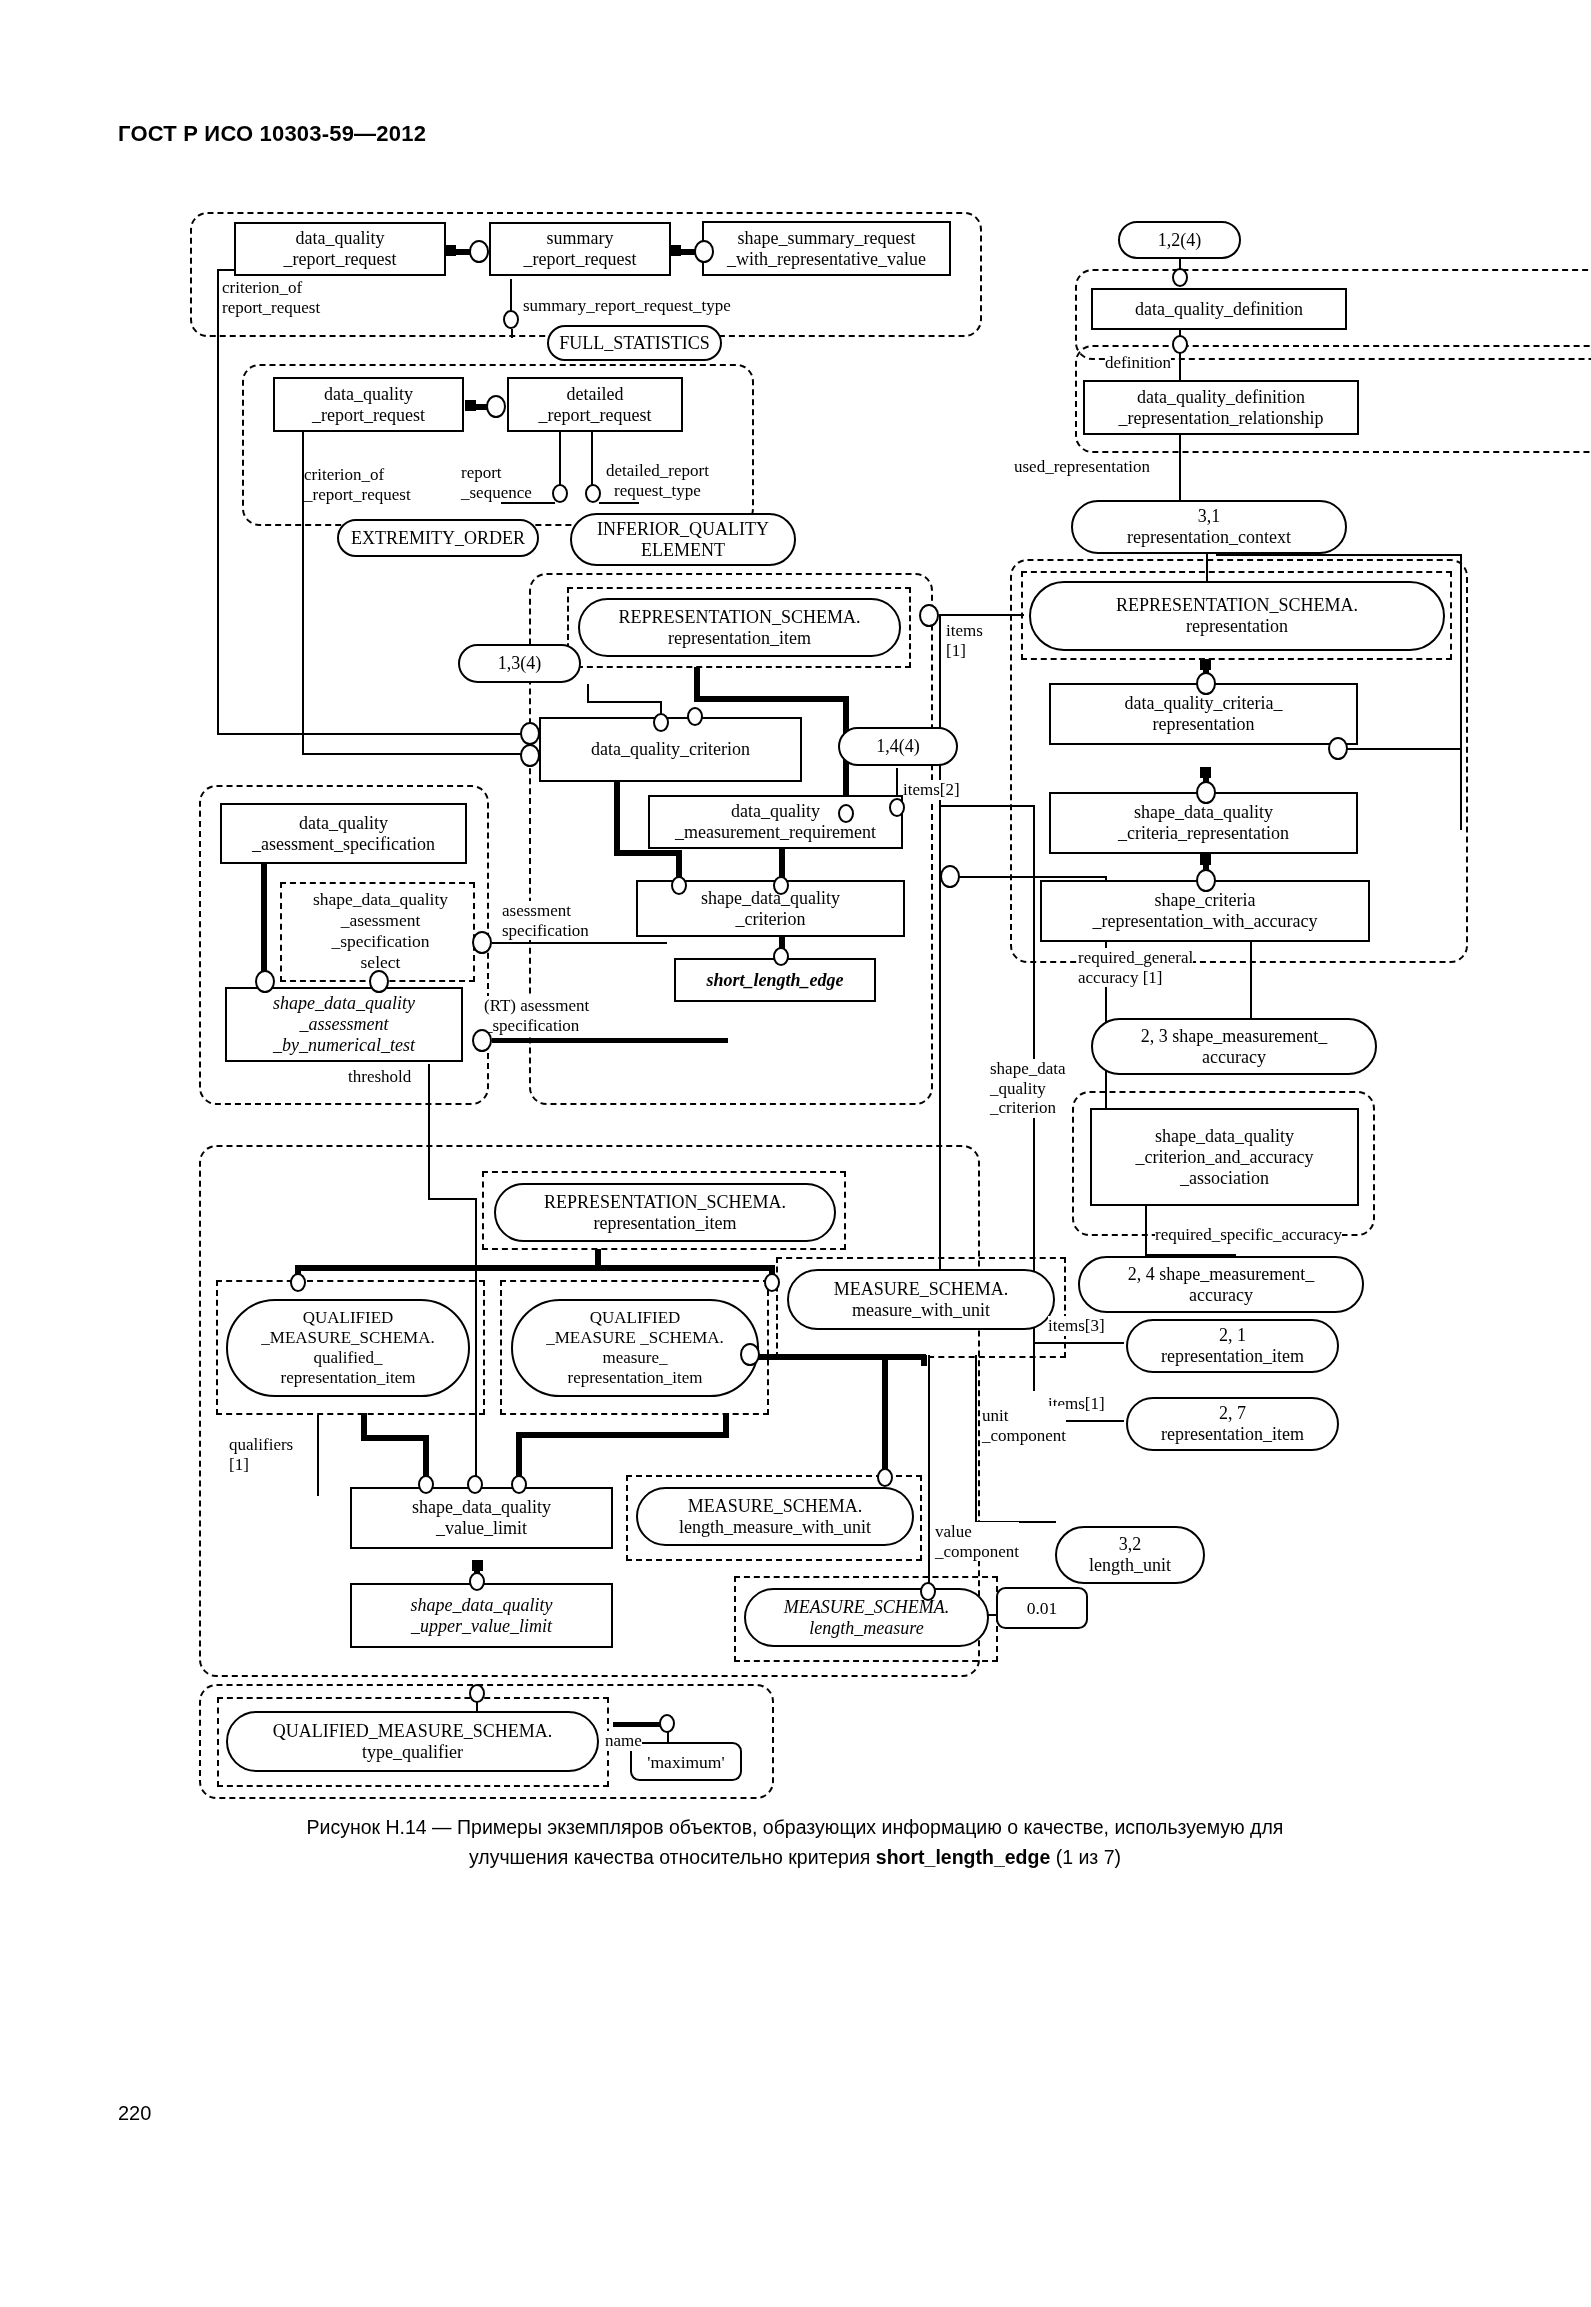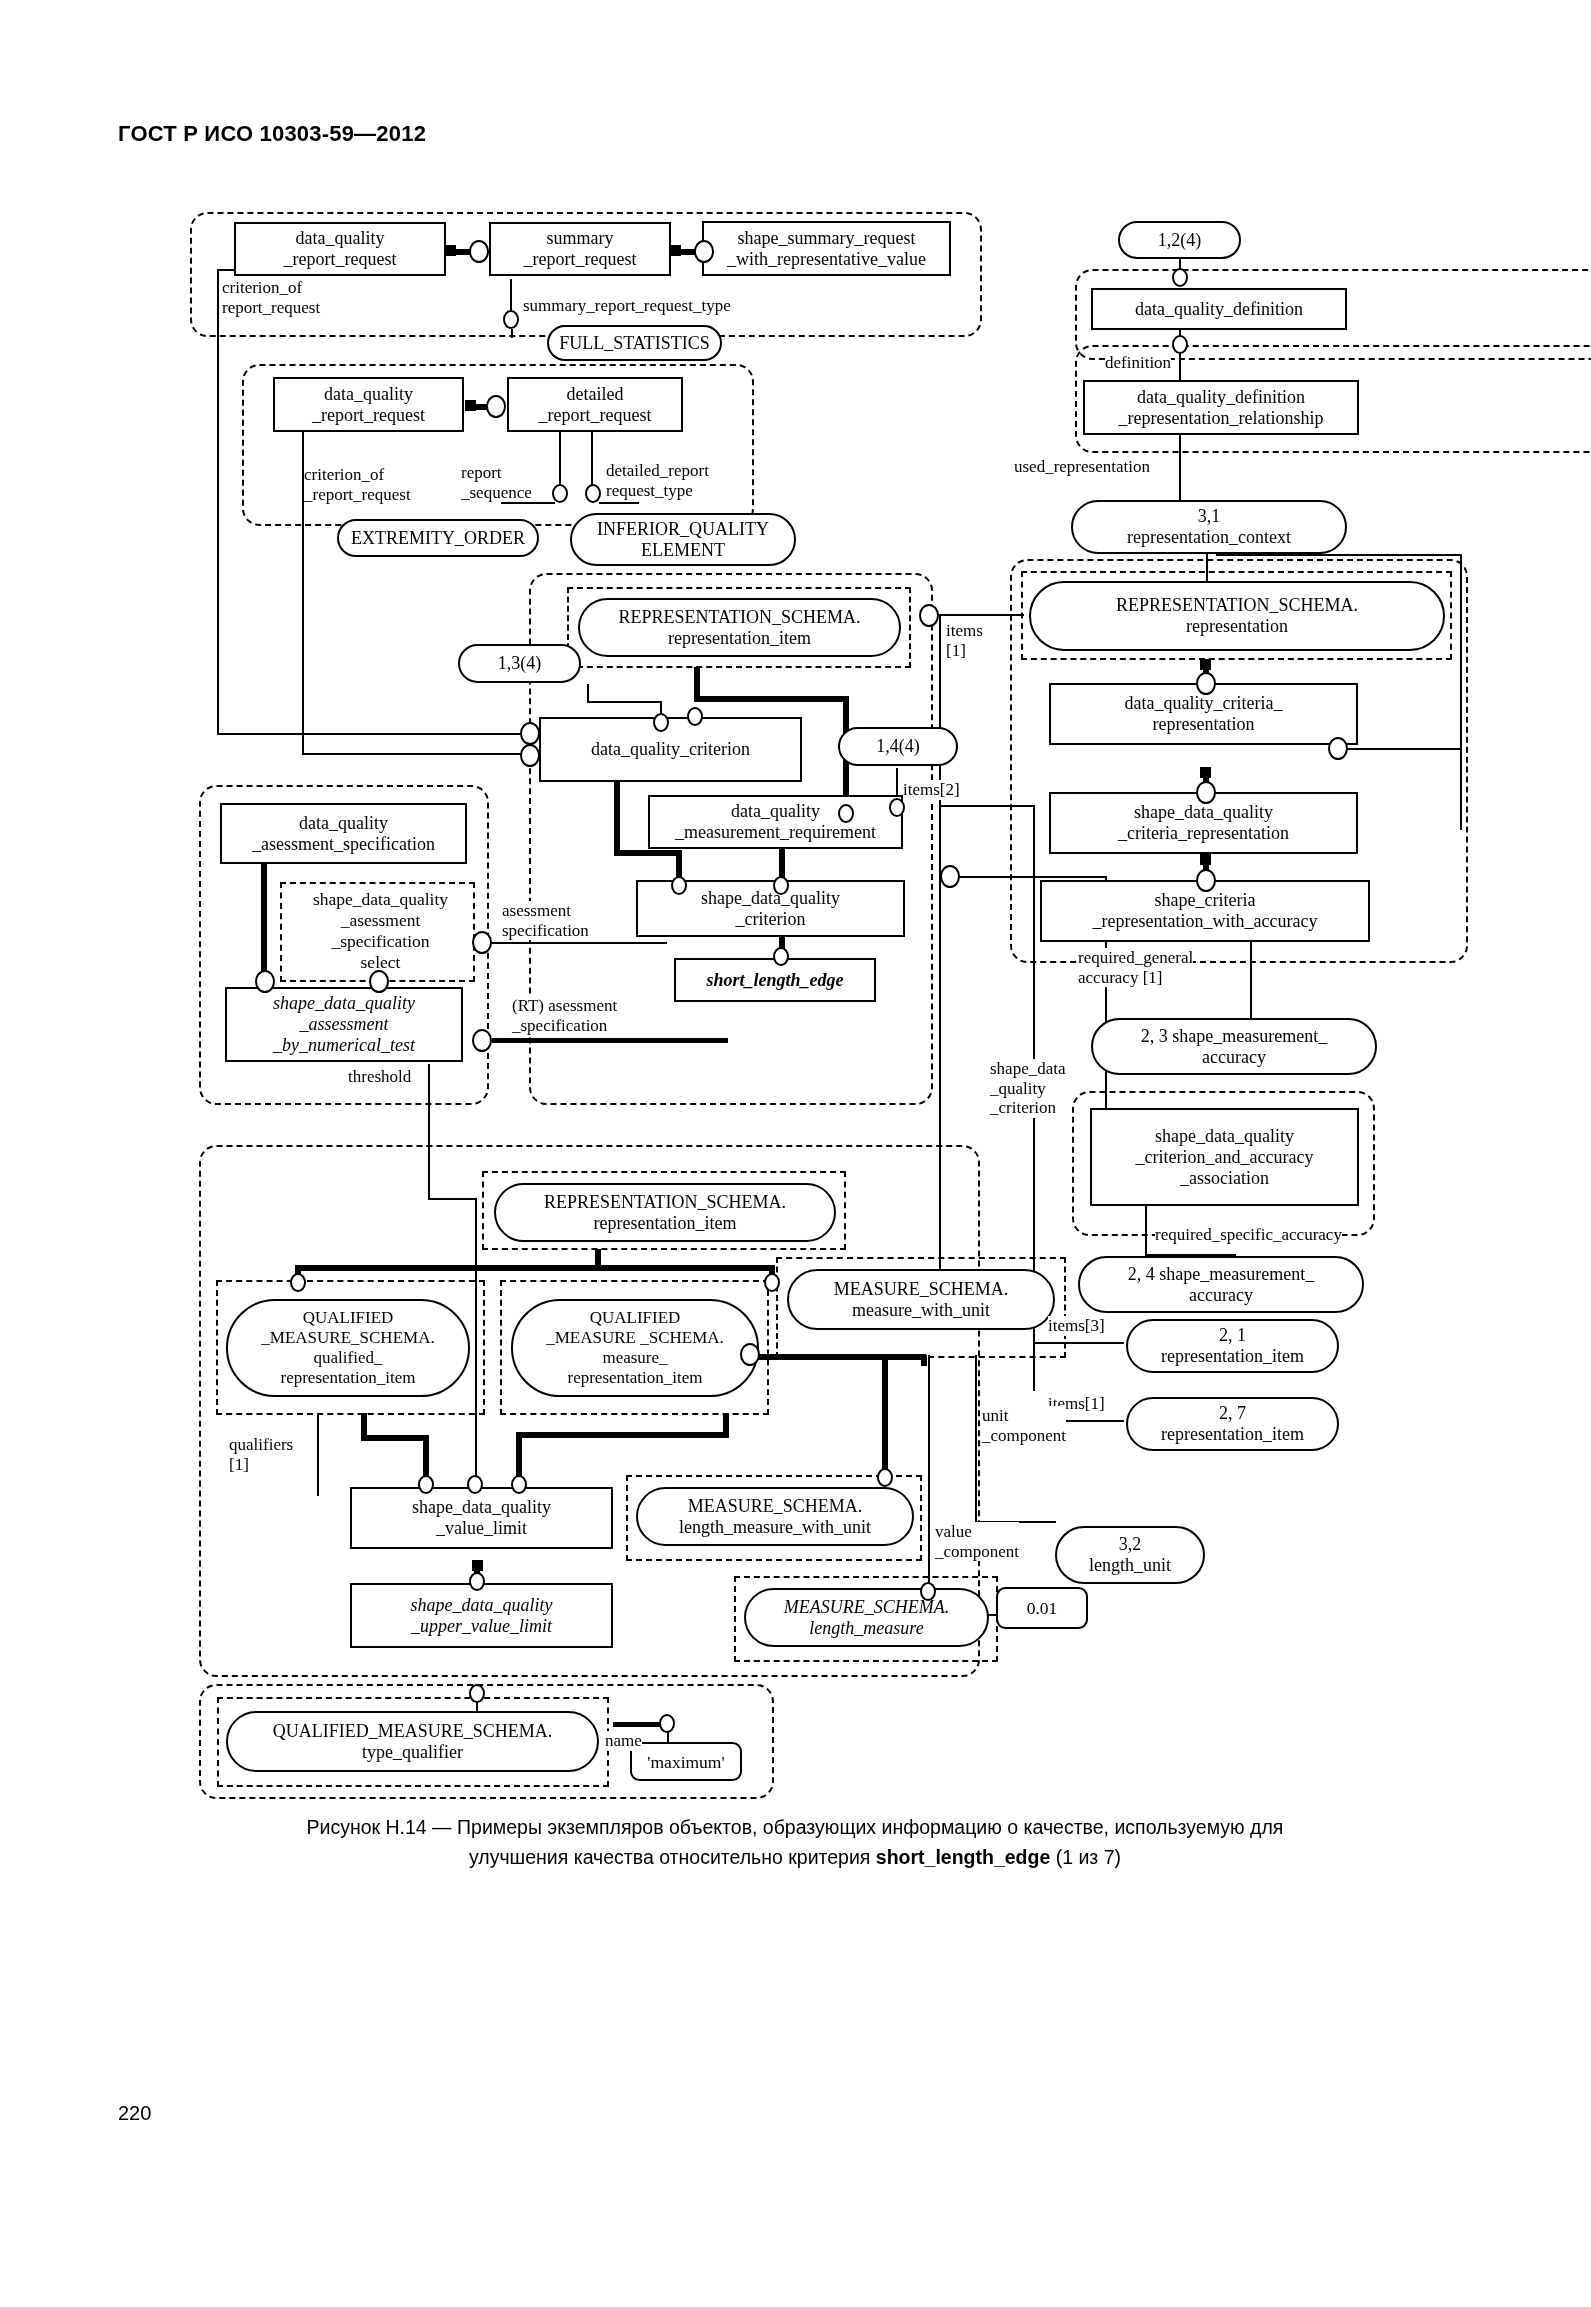--- a/index.html
+++ b/index.html
@@ -381,40 +381,40 @@
 report_request</div>
 
   <div class="lbl" style="left:523px;top:296px;">summary_report_request_type</div>
 
   <div class="lbl" style="left:304px;top:465px;">criterion_of
 _report_request</div>
 
   <div class="lbl" style="left:461px;top:463px;">report
 _sequence</div>
 
-  <div class="lbl" style="left:606px;top:461px;">detailed_report
+  <div class="lbl" style="left:606px;top:461px;text-align:center;">detailed_report
 request_type</div>
 
   <div class="lbl" style="left:1105px;top:353px;">definition</div>
 
   <div class="lbl" style="left:1014px;top:457px;">used_representation</div>
 
   <div class="lbl" style="left:946px;top:621px;">items
 [1]</div>
 
   <div class="lbl" style="left:903px;top:780px;">items[2]</div>
 
   <div class="lbl" style="left:1048px;top:1316px;">items[3]</div>
 
   <div class="lbl" style="left:1048px;top:1394px;">items[1]</div>
 
   <div class="lbl" style="left:502px;top:901px;">asessment
 specification</div>
 
-  <div class="lbl" style="left:512px;top:996px;">(RT) asessment
+  <div class="lbl" style="left:484px;top:996px;">(RT) asessment
 _specification</div>
 
   <div class="lbl" style="left:348px;top:1067px;">threshold</div>
 
   <div class="lbl" style="left:1078px;top:948px;">required_general
 accuracy [1]</div>
 
   <div class="lbl" style="left:1155px;top:1225px;">required_specific_accuracy</div>
 
   <div class="lbl" style="left:990px;top:1059px;">shape_data

